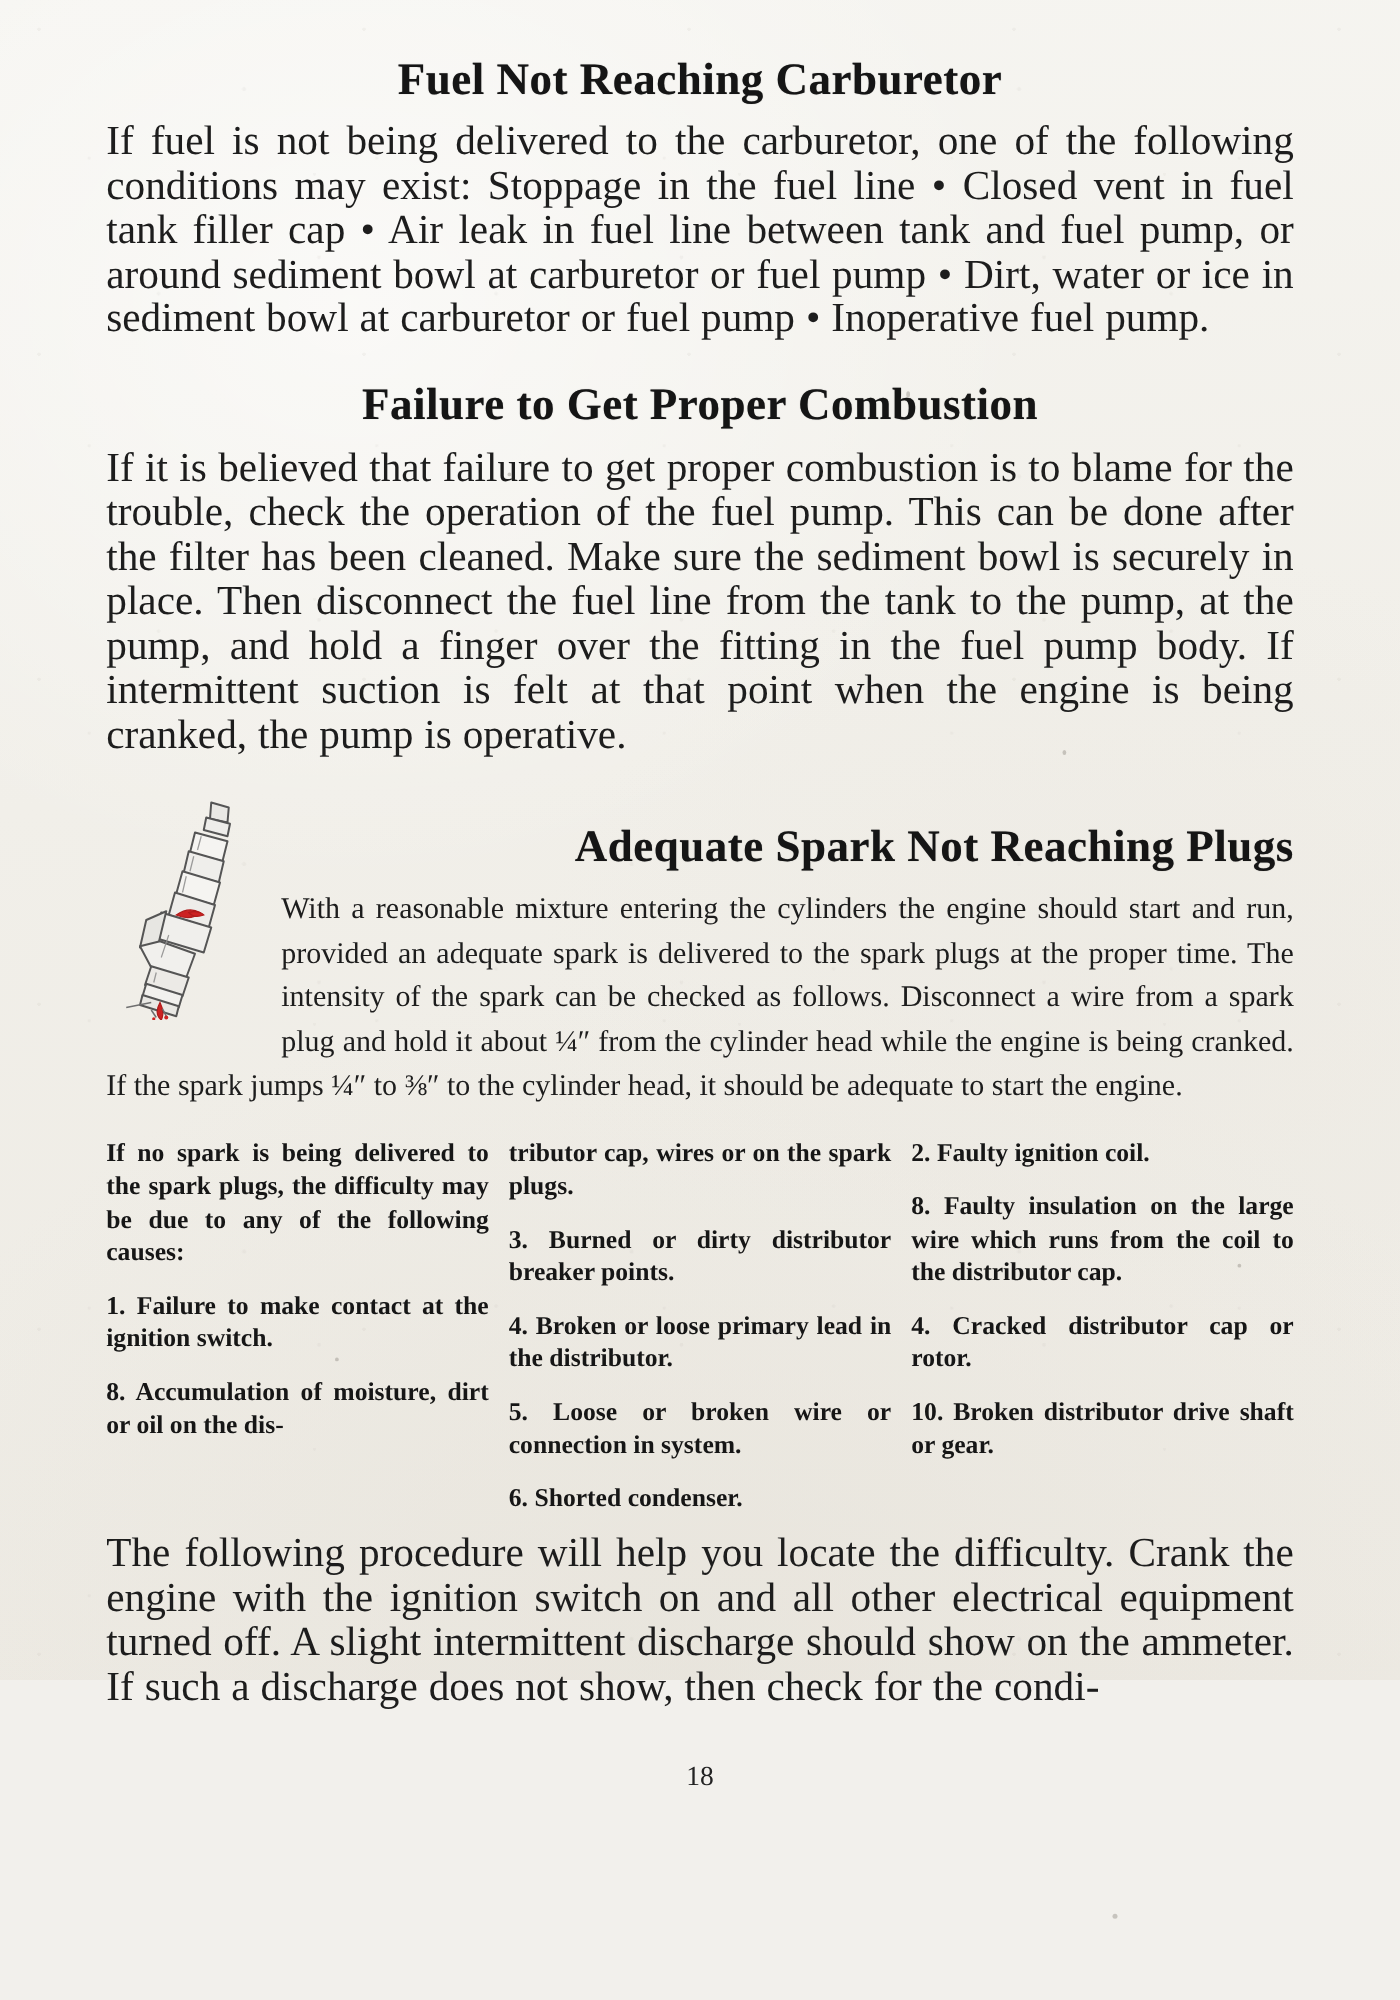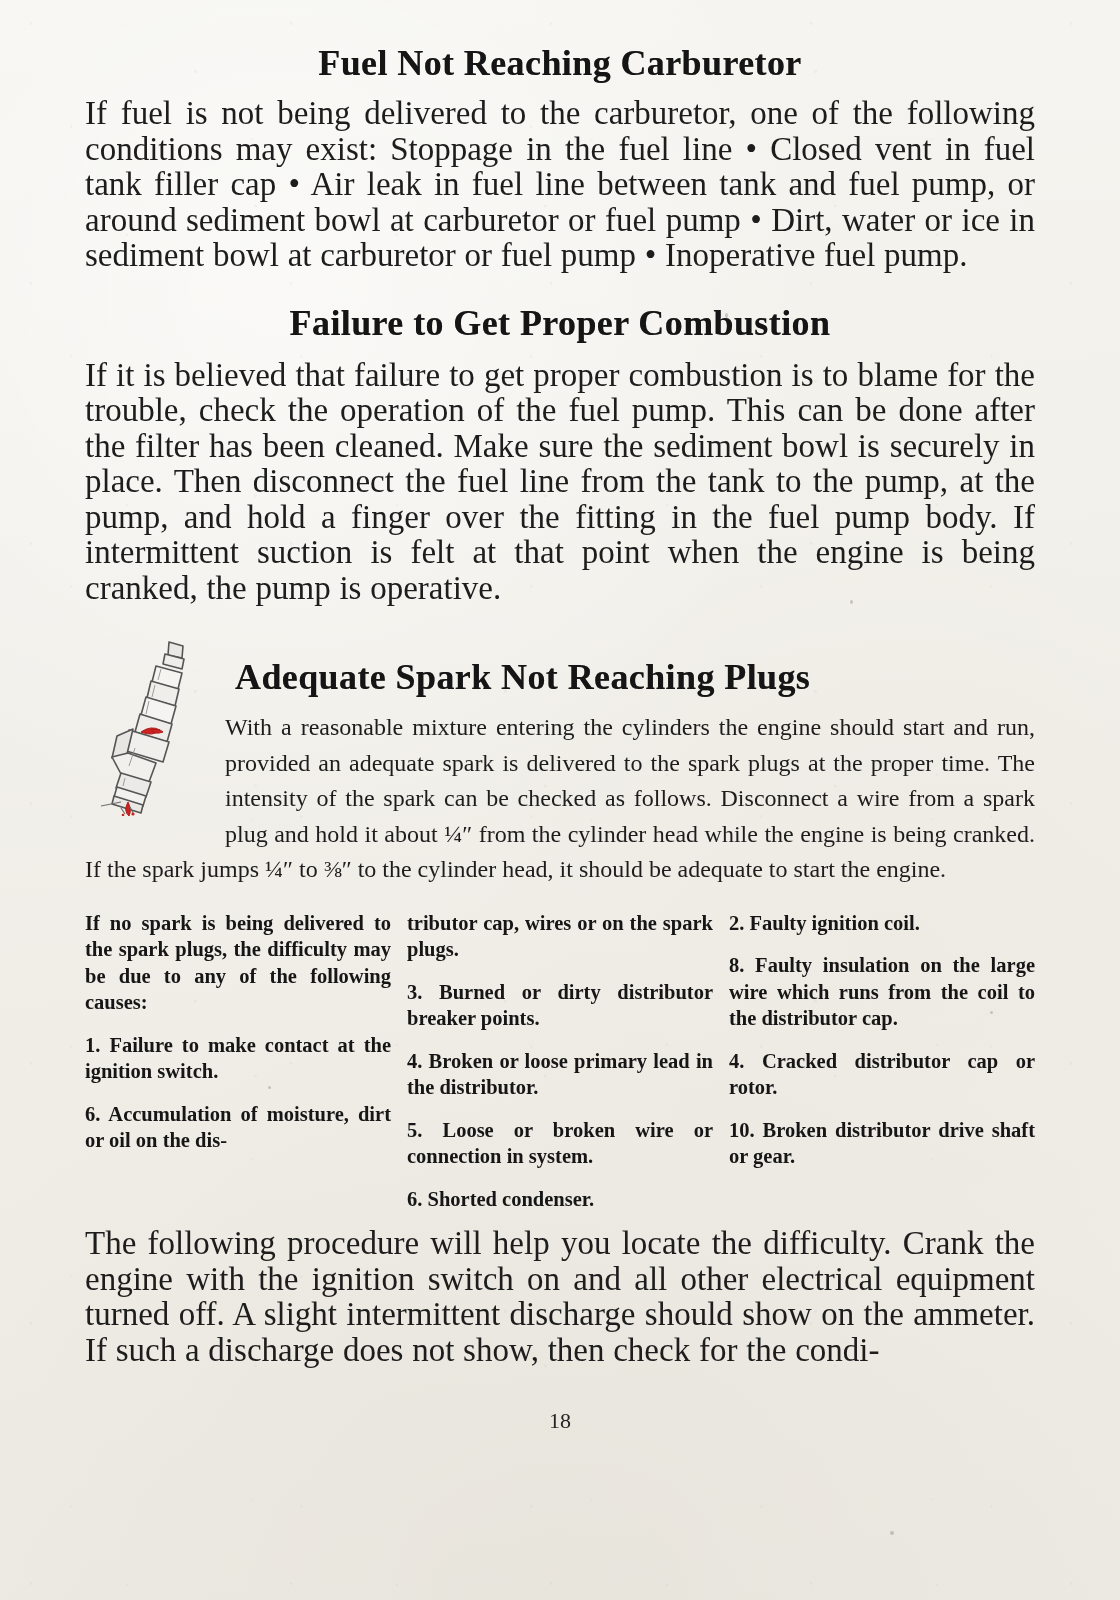--- a/index.html
+++ b/index.html
@@ -13,21 +13,21 @@
     background: #f2f0ec;
     font-family: "Liberation Serif", "DejaVu Serif", serif;
     color: #1a1a1a;
     overflow: hidden;
   }
 
   
   .page {
     position: relative;
     width: 1120px;
-    height: 1600px;
+    height: 1344px;
     background:
       radial-gradient(ellipse 70% 50% at 25% 18%, rgba(255,255,255,0.55), rgba(255,255,255,0) 70%),
       radial-gradient(ellipse 60% 40% at 80% 60%, rgba(236,233,226,0.6), rgba(255,255,255,0) 70%),
       radial-gradient(ellipse 90% 60% at 50% 100%, rgba(228,224,215,0.55), rgba(255,255,255,0) 70%),
       linear-gradient(175deg, #f6f5f1 0%, #f1efe9 45%, #edeae3 100%);
     box-sizing: border-box;
     padding: 0 85px;
   }
   .page::after {
     content: "";
@@ -76,21 +76,21 @@
     width: 118px;
     height: 180px;
     margin: 4px 8px 2px 14px;
     position: relative;
   }
   .plug-figure svg { display: block; }
 
   h1.head.third {
     font-size: 36px;
     font-weight: 700;
-    text-align: left;
+    text-align: right;
     margin: 0 0 12px 0;
     padding-left: 150px;
     padding-top: 24px;
   }
   .spark-text {
     font-size: 24px;
     line-height: 35.5px;
     text-align: justify;
     text-align-last: left;
     margin: 0;
@@ -198,21 +198,21 @@
       </div>
 
       <h1 class="head third">Adequate Spark Not Reaching Plugs</h1>
       <p class="spark-text">With a reasonable mixture entering the cylinders the engine should start and run, provided an adequate spark is delivered to the spark plugs at the proper time. The intensity of the spark can be checked as follows. Disconnect a wire from a spark plug and hold it about ¼″ from the cylinder head while the engine is being cranked. If the spark jumps ¼″ to ⅜″ to the cylinder head, it should be adequate to start the engine.</p>
     </div>
 
     <div class="cols">
       <div class="col">
         <p>If no spark is being delivered to the spark plugs, the difficulty may be due to any of the following causes:</p>
         <p>1. Failure to make contact at the ignition switch.</p>
-        <p>6. Accumulation of moisture, dirt or oil on the dis-</p>
+        <p>8. Accumulation of moisture, dirt or oil on the dis-</p>
       </div>
       <div class="col">
         <p>tributor cap, wires or on the spark plugs.</p>
         <p>3. Burned or dirty distributor breaker points.</p>
         <p>4. Broken or loose primary lead in the distributor.</p>
         <p>5. Loose or broken wire or connection in system.</p>
         <p>6. Shorted condenser.</p>
       </div>
       <div class="col">
         <p>2. Faulty ignition coil.</p>

